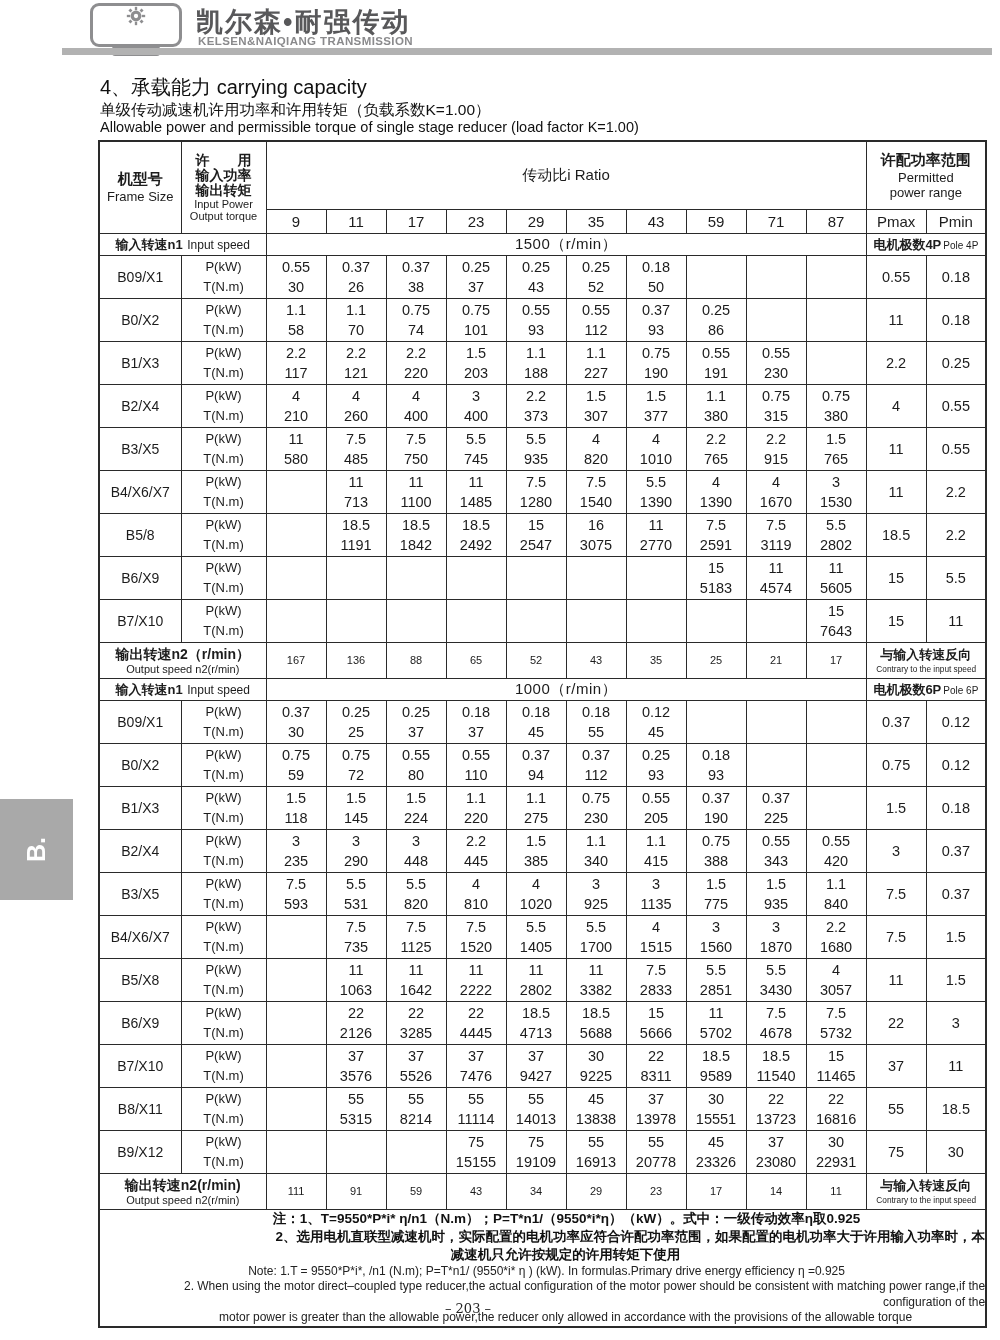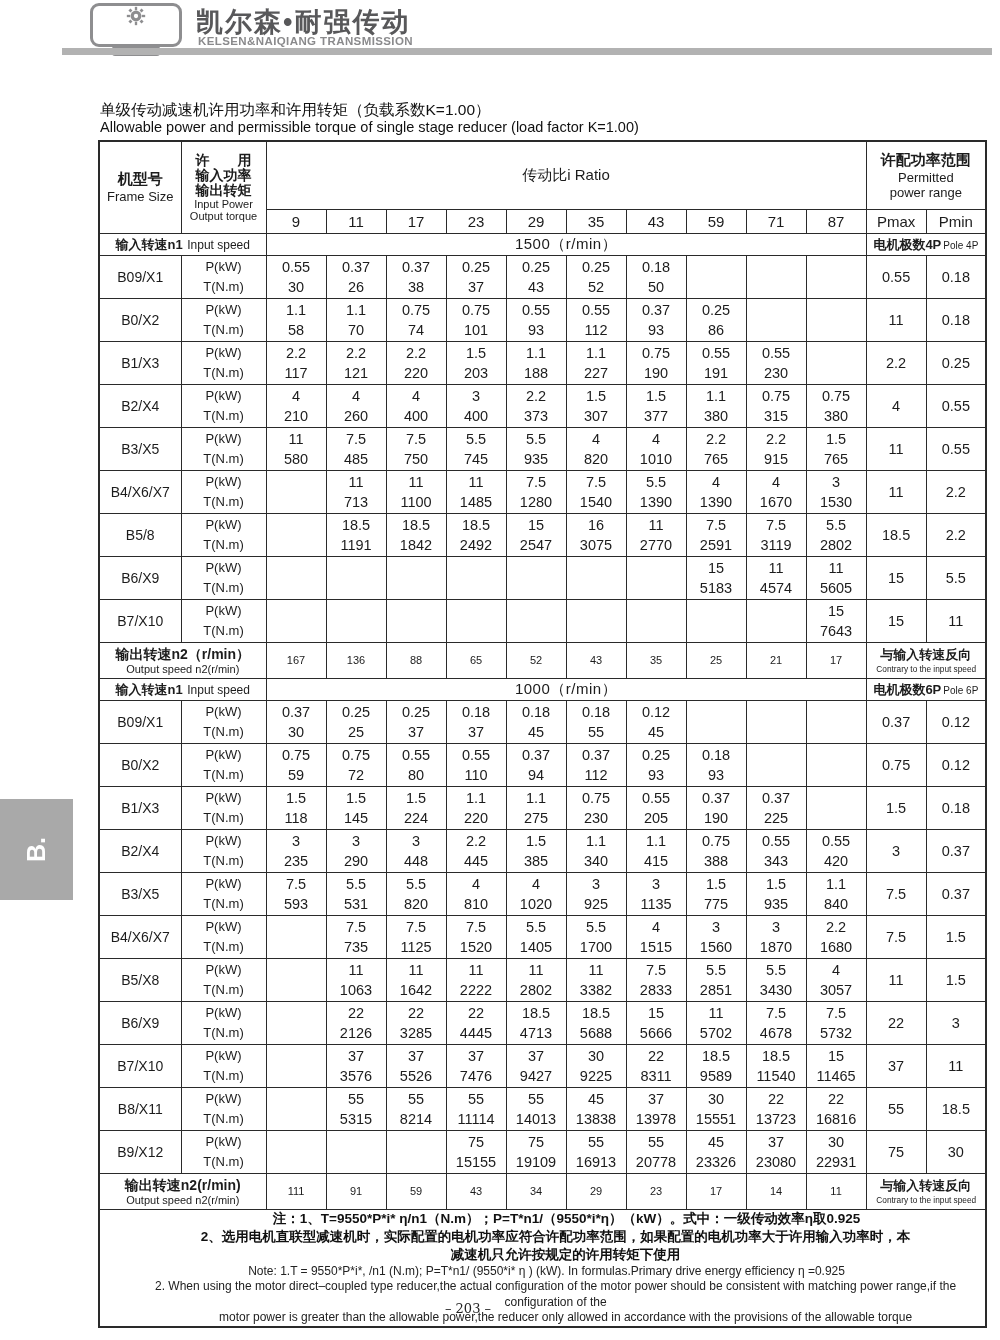--- a/index.html
+++ b/index.html
@@ -49,21 +49,21 @@
   .speed-val{font-size:15px;letter-spacing:.5px;}
   .pole-cell{white-space:nowrap;}
   .out-lbl .zh14b{line-height:17px;}
   .out-val{font-size:11px;}
   .contrary-cell div{white-space:nowrap;}
 
   
   td.notes{text-align:left;padding:3px 4px 6px 4px;}
   .note-zh{font-size:13.5px;font-weight:bold;line-height:18px;color:#111;padding-left:48px;}
   .note-en{font-size:12px;line-height:15.5px;color:#222;}
-  .ind1{padding-left:26px;}
+  .ind1{padding-left:26px;text-align:right;}
   .ind2{padding-left:46px;}
   .ind3{padding-left:8px;}
   .ind4{padding-left:46px;}
 
   
   .side-tab{position:absolute;left:0;top:799px;width:73px;height:101px;background:#a9a9a9;
             display:flex;align-items:center;justify-content:center;}
   .side-tab span{display:inline-block;transform:rotate(-90deg);color:#fff;font-size:25px;font-weight:bold;
             font-family:"Liberation Sans",sans-serif;}
   .page-num{position:absolute;left:0;top:1301px;width:936px;text-align:center;
@@ -90,20 +90,21 @@
             <rect x="17" y="17" width="3.4" height="3.4" transform="rotate(45 18.7 18.7)"></rect>
           </g>
         </svg>
     </span>
     <span class="logo-label">KELSEN</span>
   </div>
   <div class="brand-zh">凯尔森•耐强传动</div>
   <div class="brand-en">KELSEN&amp;NAIQIANG TRANSMISSION</div>
   <div class="header-bar"></div>
 
+  <div class="sec-title">4、承载能力 carrying capacity</div>
   <div class="sec-sub-zh">单级传动减速机许用功率和许用转矩（负载系数K=1.00）</div>
   <div class="sec-sub-en">Allowable power and permissible torque of single stage reducer (load factor K=1.00)</div>
 
   <table class="cap">
     <colgroup>
       <col style="width:82px">
         <col style="width:85px">
       <col style="width:60px">
         <col style="width:60px">
         <col style="width:60px">

